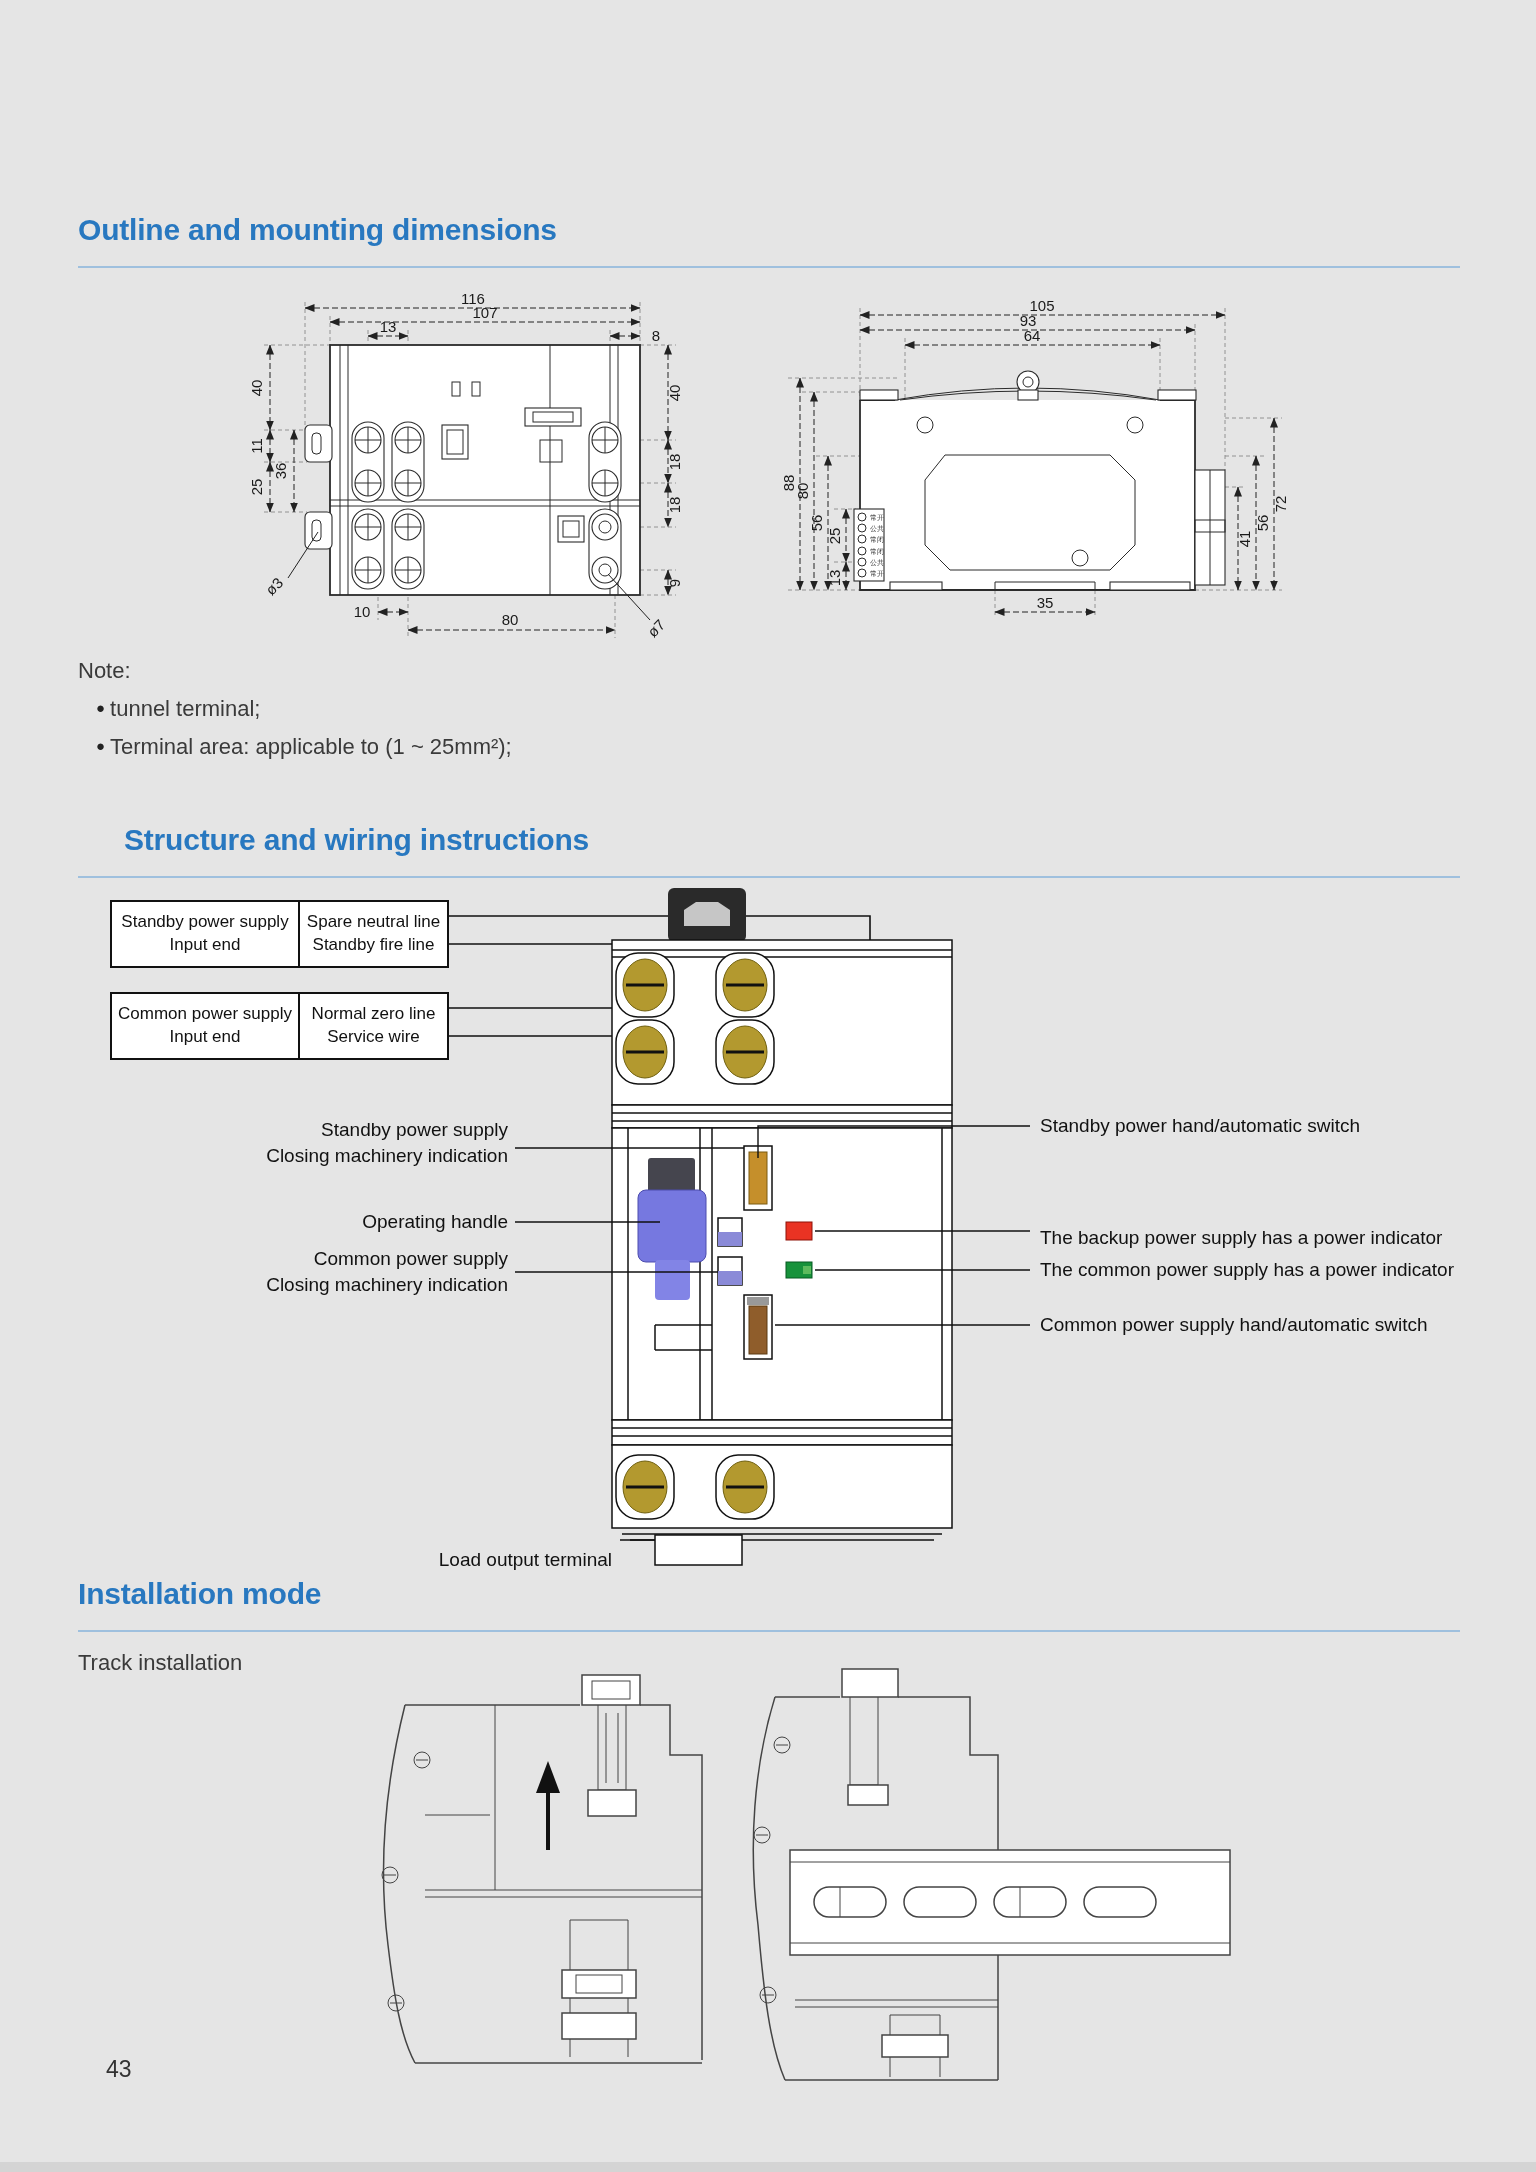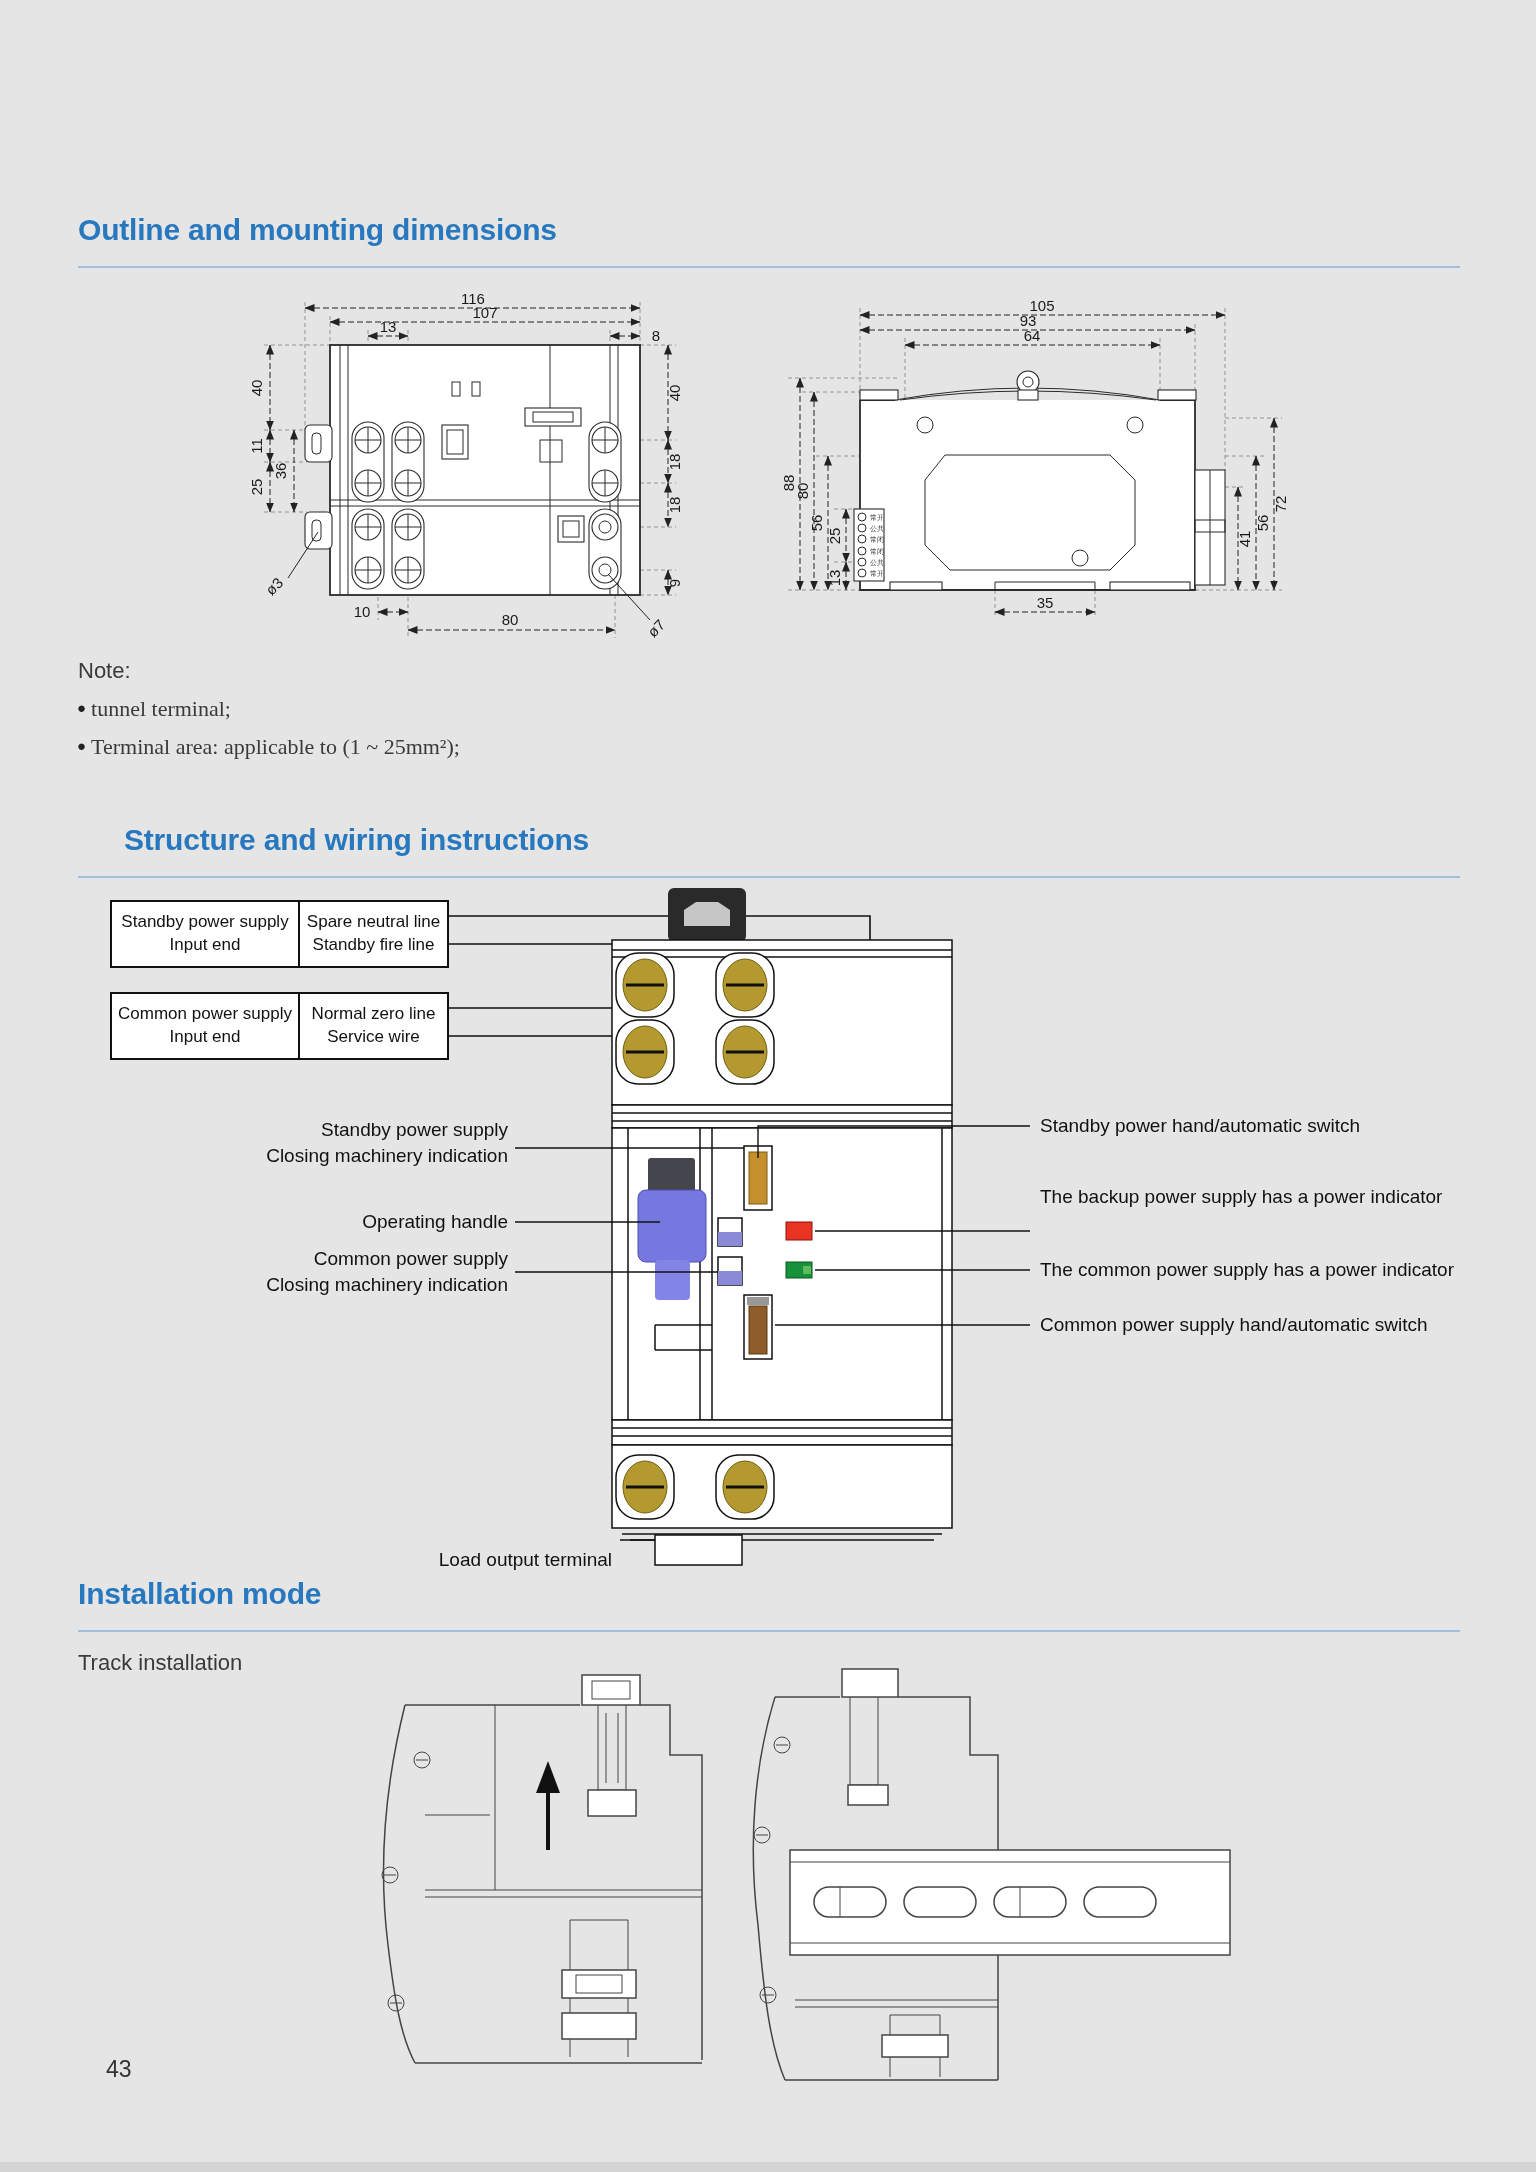--- a/index.html
+++ b/index.html
@@ -2,21 +2,21 @@
 <html><head>
 <meta charset="utf-8">
 <style>
   html,body{margin:0;padding:0;background:#fff;}
   .page{position:relative;width:1536px;height:2172px;background:#e5e5e5;overflow:hidden;
         font-family:"Liberation Sans",sans-serif;color:#3a3a3a;}
   .abs{position:absolute;}
   .h{position:absolute;left:78px;font-size:30px;font-weight:700;color:#2878c0;letter-spacing:-0.2px;}
   .rule{position:absolute;left:78px;width:1382px;height:2px;background:#9fc0de;}
   .note-label{position:absolute;left:78px;font-size:22px;color:#3a3a3a;}
-  .note-item{position:absolute;left:77px;font-size:22px;color:#3a3a3a;white-space:nowrap;font-family:Liberation Serif, serif;}
+  .note-item{position:absolute;left:96px;font-size:22px;color:#3a3a3a;white-space:nowrap;}
   .bullet{font-size:15px;vertical-align:3px;margin-right:5px;color:#222;}
   .subtitle{position:absolute;left:78px;font-size:22px;color:#3a3a3a;}
   .pageno{position:absolute;left:106px;top:2056px;font-size:23px;color:#333;}
   .footbar{position:absolute;left:0;top:2162px;width:1536px;height:10px;background:#d4d4d4;}
   
   .wbox{position:absolute;left:110px;width:335px;height:64px;border:2px solid #111;display:flex;background:#fff;}
   .wcell{display:flex;flex-direction:column;align-items:center;justify-content:center;
          font-size:17px;line-height:1.35;color:#111;text-align:center;}
   .wcell.l{width:186px;border-right:2px solid #111;}
   .wcell.r{flex:1;}
@@ -391,21 +391,21 @@
   <div class="lbl right-al" style="left:195px;width:313px;top:1117px;">
     <div>Standby power supply</div>
     <div>Closing machinery indication</div>
   </div>
   <div class="lbl right-al" style="left:195px;width:313px;top:1209px;">Operating handle</div>
   <div class="lbl right-al" style="left:195px;width:313px;top:1246px;">
     <div>Common power supply</div>
     <div>Closing machinery indication</div>
   </div>
   <div class="rlbl" style="top:1114px;">Standby power hand/automatic switch</div>
-  <div class="rlbl" style="top:1185px;">The backup power supply has a power indicator</div>
+  <div class="rlbl" style="top:1226px;">The backup power supply has a power indicator</div>
   <div class="rlbl" style="top:1258px;">The common power supply has a power indicator</div>
   <div class="rlbl" style="top:1313px;">Common power supply hand/automatic switch</div>
   <div class="lbl right-al" style="left:400px;width:212px;top:1527px;margin-top:20px;">Load output terminal</div>
 
   <div class="h" style="top:1577px;">Installation mode</div>
   <div class="rule" style="top:1630px;"></div>
   <div class="subtitle" style="top:1650px;">Track installation</div>
 
   <svg class="abs" style="left:330px;top:1665px;" width="910" height="430" viewBox="0 0 910 430">
 

